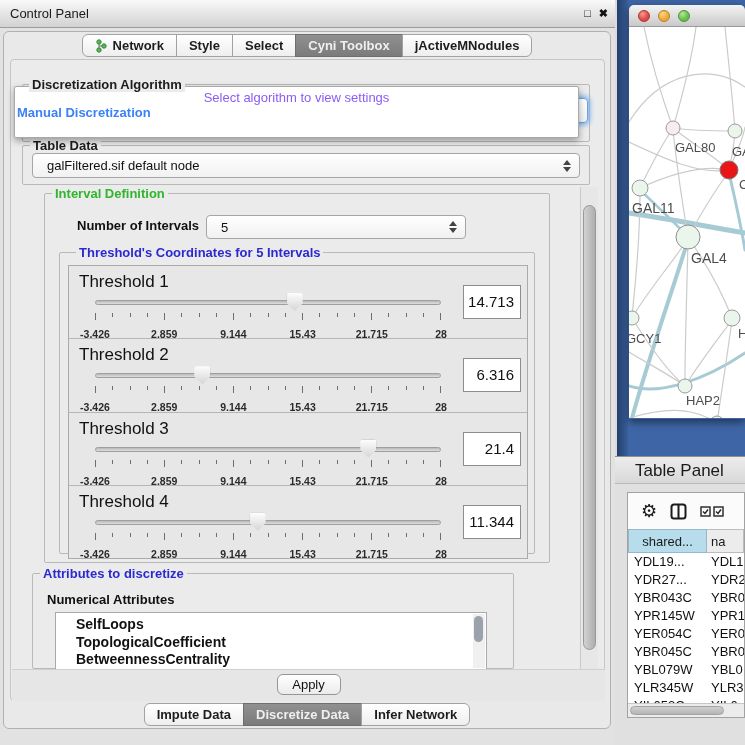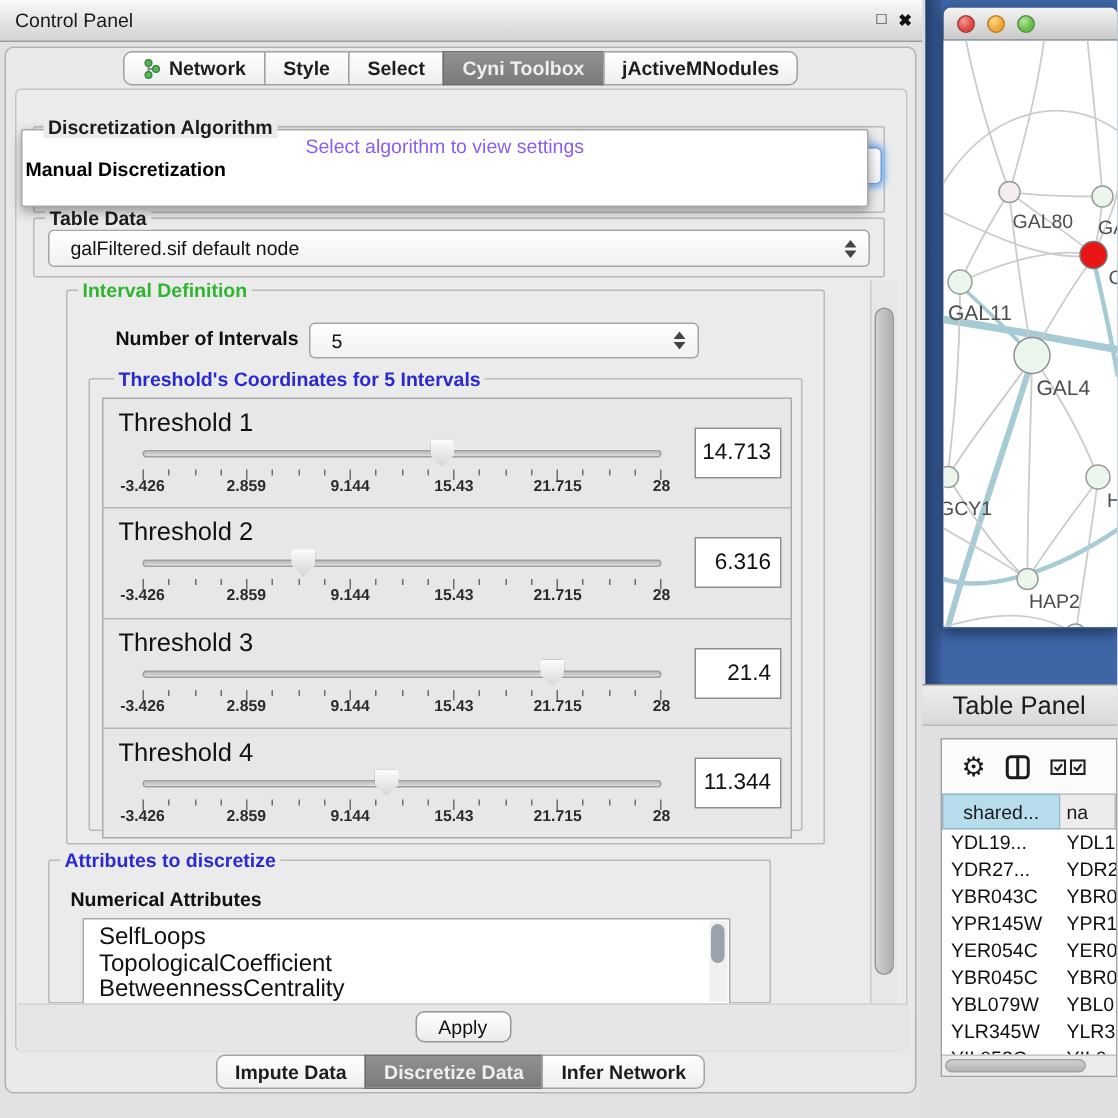--- a/index.html
+++ b/index.html
@@ -43,21 +43,21 @@
   .combo .spin{position:absolute;right:8px;top:50%;transform:translateY(-50%);display:flex;flex-direction:column;gap:2px;}
   .combo .spin i{display:block;width:0;height:0;border-left:4px solid transparent;border-right:4px solid transparent;}
   .combo .spin i.up{border-bottom:5px solid #444;}
   .combo .spin i.down{border-top:5px solid #444;}
   .combo.focused{border-color:#6f9fd8;box-shadow:0 0 5px 2px #7ab1f0;}
 
   
   .algo-popup{position:absolute;left:3px;top:26px;width:565px;height:52px;background:#ffffff;
     border:1px solid #a9a9a9;border-radius:2px;box-shadow:0 3px 7px rgba(0,0,0,0.35);z-index:20;}
   .popup-placeholder{height:18px;padding-top:3px;text-align:center;font-size:13px;color:#8b5cf6;}
-  .popup-option{height:16px;line-height:16px;padding-left:2px;font-size:13px;color:#000000;white-space:nowrap;}
+  .popup-option{height:16px;line-height:16px;padding-left:2px;font-size:13px;color:#3b82f6;white-space:nowrap;}
   .popup-option.selected{font-weight:bold;}
   .disc-title{z-index:30;}
 
   
   .scrollarea{position:absolute;left:5px;top:127px;width:560px;height:482px;overflow:hidden;}
   .v-scrollbar{position:absolute;left:569px;top:127px;width:18px;height:482px;background:#e7e7e7;
     border-left:1px solid #cacaca;}
   .v-thumb{position:absolute;left:2px;top:18px;width:13px;height:445px;border-radius:7px;
     background:linear-gradient(90deg,#d2d2d2,#aeaeae);border:1px solid #989898;}
 
@@ -70,31 +70,31 @@
   .th-slider{position:absolute;left:26px;right:86px;top:26px;height:44px;}
   .th-track{position:absolute;left:0;right:0;top:8px;height:5px;border-radius:3px;
     background:linear-gradient(#b9b9b9,#dedede);border:1px solid #9f9f9f;}
   .th-thumb{position:absolute;top:1px;width:16px;height:18px;
     background:linear-gradient(#fdfdfd,#d5d5d5);
     clip-path:polygon(8% 0,92% 0,100% 12%,100% 58%,50% 100%,0 58%,0 12%);
     filter:drop-shadow(0 0 1px #777);}
   .slider-ticks{position:absolute;left:0;right:0;top:21px;height:7px;display:flex;justify-content:space-between;align-items:flex-start;}
   .tick{width:1px;height:4px;background:#6e6e6e;}
   .tick.major{height:7px;}
-  .th-ticklabels{position:absolute;left:0;right:0;top:26px;height:12px;padding-left:12px;}
+  .th-ticklabels{position:absolute;left:0;right:0;top:36px;height:12px;padding-left:12px;}
   .th-ticklabel{position:absolute;transform:translateX(-50%);font-size:10.5px;font-weight:bold;color:#2b2b2b;white-space:nowrap;}
   .th-value{position:absolute;right:6px;top:50%;transform:translateY(-50%);width:58px;height:34px;
     background:#ffffff;border:1px solid #8d8d8d;font-size:15px;color:#111;text-align:right;
     line-height:32px;padding-right:6px;}
 
   
   .attr-subtitle{position:absolute;left:14px;top:18px;font-size:13px;font-weight:bold;color:#111;}
   .attr-list{position:absolute;left:22px;top:38px;width:432px;height:58px;background:#ffffff;
     border:1px solid #a9a9a9;overflow:hidden;padding-top:3px;}
-  .list-item{font-size:16px;color:#111;line-height:17.5px;padding-left:10px;white-space:nowrap;}
+  .list-item{font-size:14px;color:#111;line-height:17.5px;padding-left:20px;white-space:nowrap;font-weight:bold;}
   .attr-scroll{position:absolute;right:1px;top:1px;bottom:1px;width:12px;background:#f0f0f0;}
   .attr-thumb{position:absolute;left:1px;top:2px;width:9px;height:26px;border-radius:5px;background:#9aa2ab;}
 
   .apply-strip{position:absolute;left:1px;top:609px;width:593px;height:32px;background:#e6e6e6;
     border-top:1px solid #d0d0d0;}
   .apply-btn{position:absolute;left:50%;top:4px;transform:translateX(-50%);width:64px;height:21px;
     background:linear-gradient(#ffffff,#ebebeb);border:1px solid #969696;border-radius:6px;
     font-size:13px;color:#111;text-align:center;line-height:19px;}
 
   

